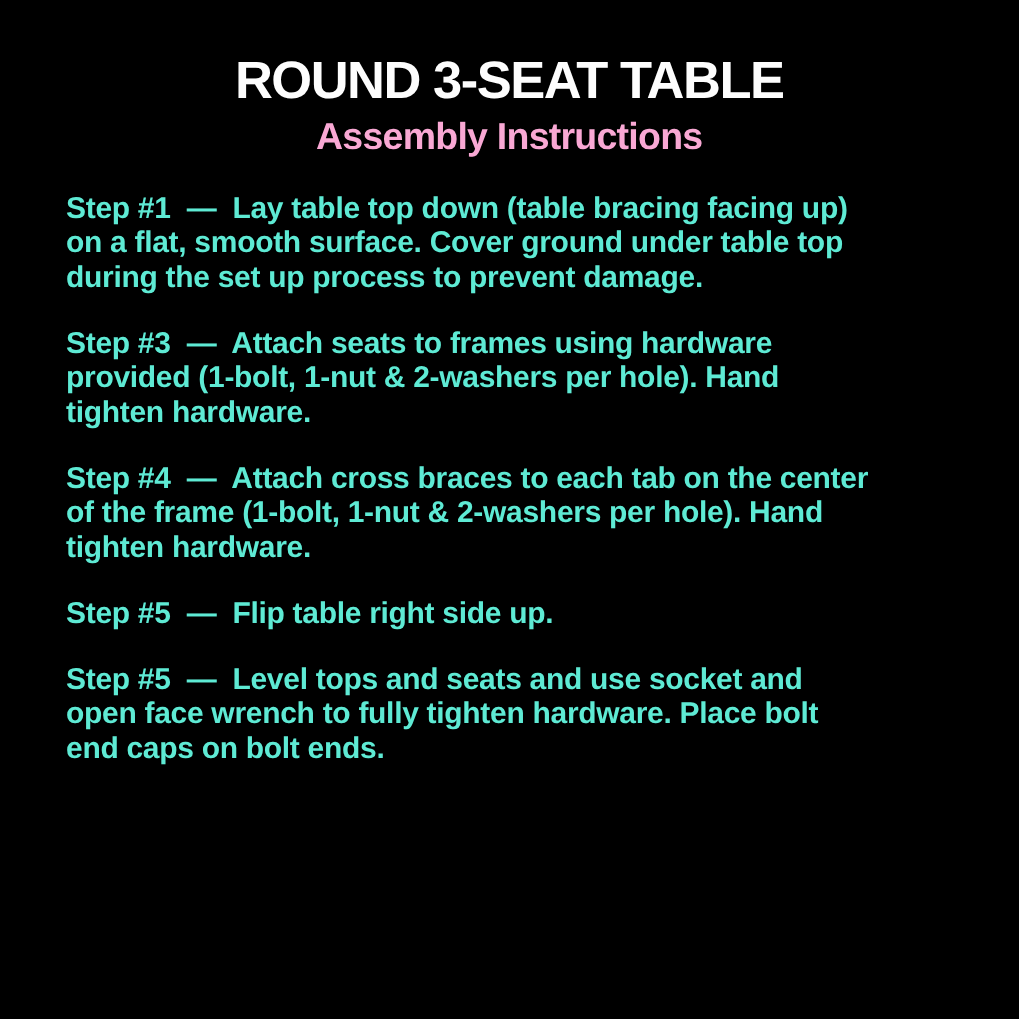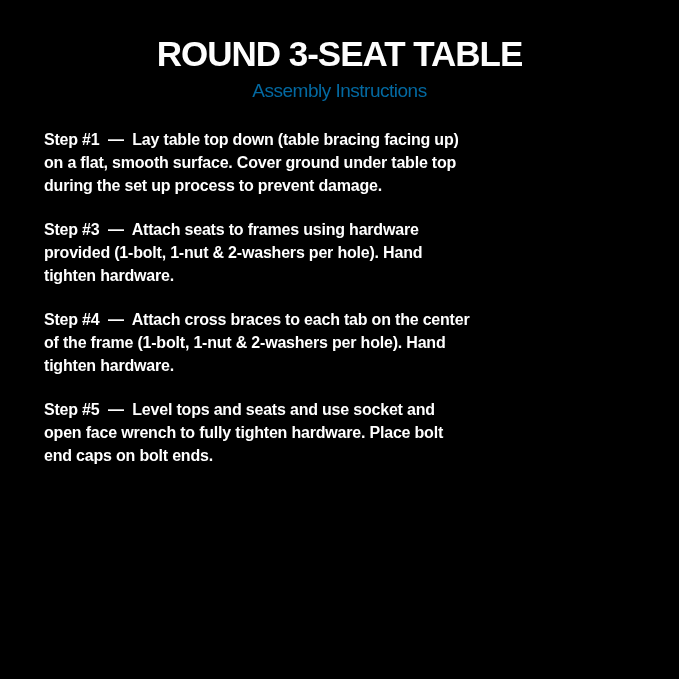--- a/index.html
+++ b/index.html
@@ -25,55 +25,56 @@
   .title {
     margin: 0;
     font-size: 35px;
     line-height: 41px;
     font-weight: 700;
     letter-spacing: -1px;
     color: #fdfdfd;
   }
   .subtitle {
     margin: 2px 0 0 0;
-    font-size: 19px;
+    font-size: 25px;
     line-height: 30px;
-    font-weight: 400;
+    font-weight: 700;
     letter-spacing: -0.5px;
-    color: #0369a1;
+    color: #f9a8d4;
   }
   .steps {
     margin-top: 22px;
     padding: 0 28px 0 44px;
   }
   .step {
     margin: 0 0 21px 0;
-    font-size: 16px;
+    font-size: 20px;
     line-height: 23px;
     font-weight: 700;
     letter-spacing: -0.2px;
     white-space: pre-wrap;
-    color: #ffffff;
+    color: #5eead4;
   }
 </style>
 </head>
 <body>
 
 <div class="page">
   <div class="header">
     <h1 class="title">ROUND 3-SEAT TABLE</h1>
     <h2 class="subtitle">Assembly Instructions</h2>
   </div>
   <div class="steps">
     <p class="step">Step #1  —  Lay table top down (table bracing facing up)
 on a flat, smooth surface. Cover ground under table top
 during the set up process to prevent damage.</p>
     <p class="step">Step #3  —  Attach seats to frames using hardware
 provided (1-bolt, 1-nut &amp; 2-washers per hole). Hand
 tighten hardware.</p>
     <p class="step">Step #4  —  Attach cross braces to each tab on the center
 of the frame (1-bolt, 1-nut &amp; 2-washers per hole). Hand
 tighten hardware.</p>
+    <p class="step">Step #5  —  Flip table right side up.</p>
     <p class="step">Step #5  —  Level tops and seats and use socket and
 open face wrench to fully tighten hardware. Place bolt
 end caps on bolt ends.</p>
   </div>
 </div>
 
 </body></html>

